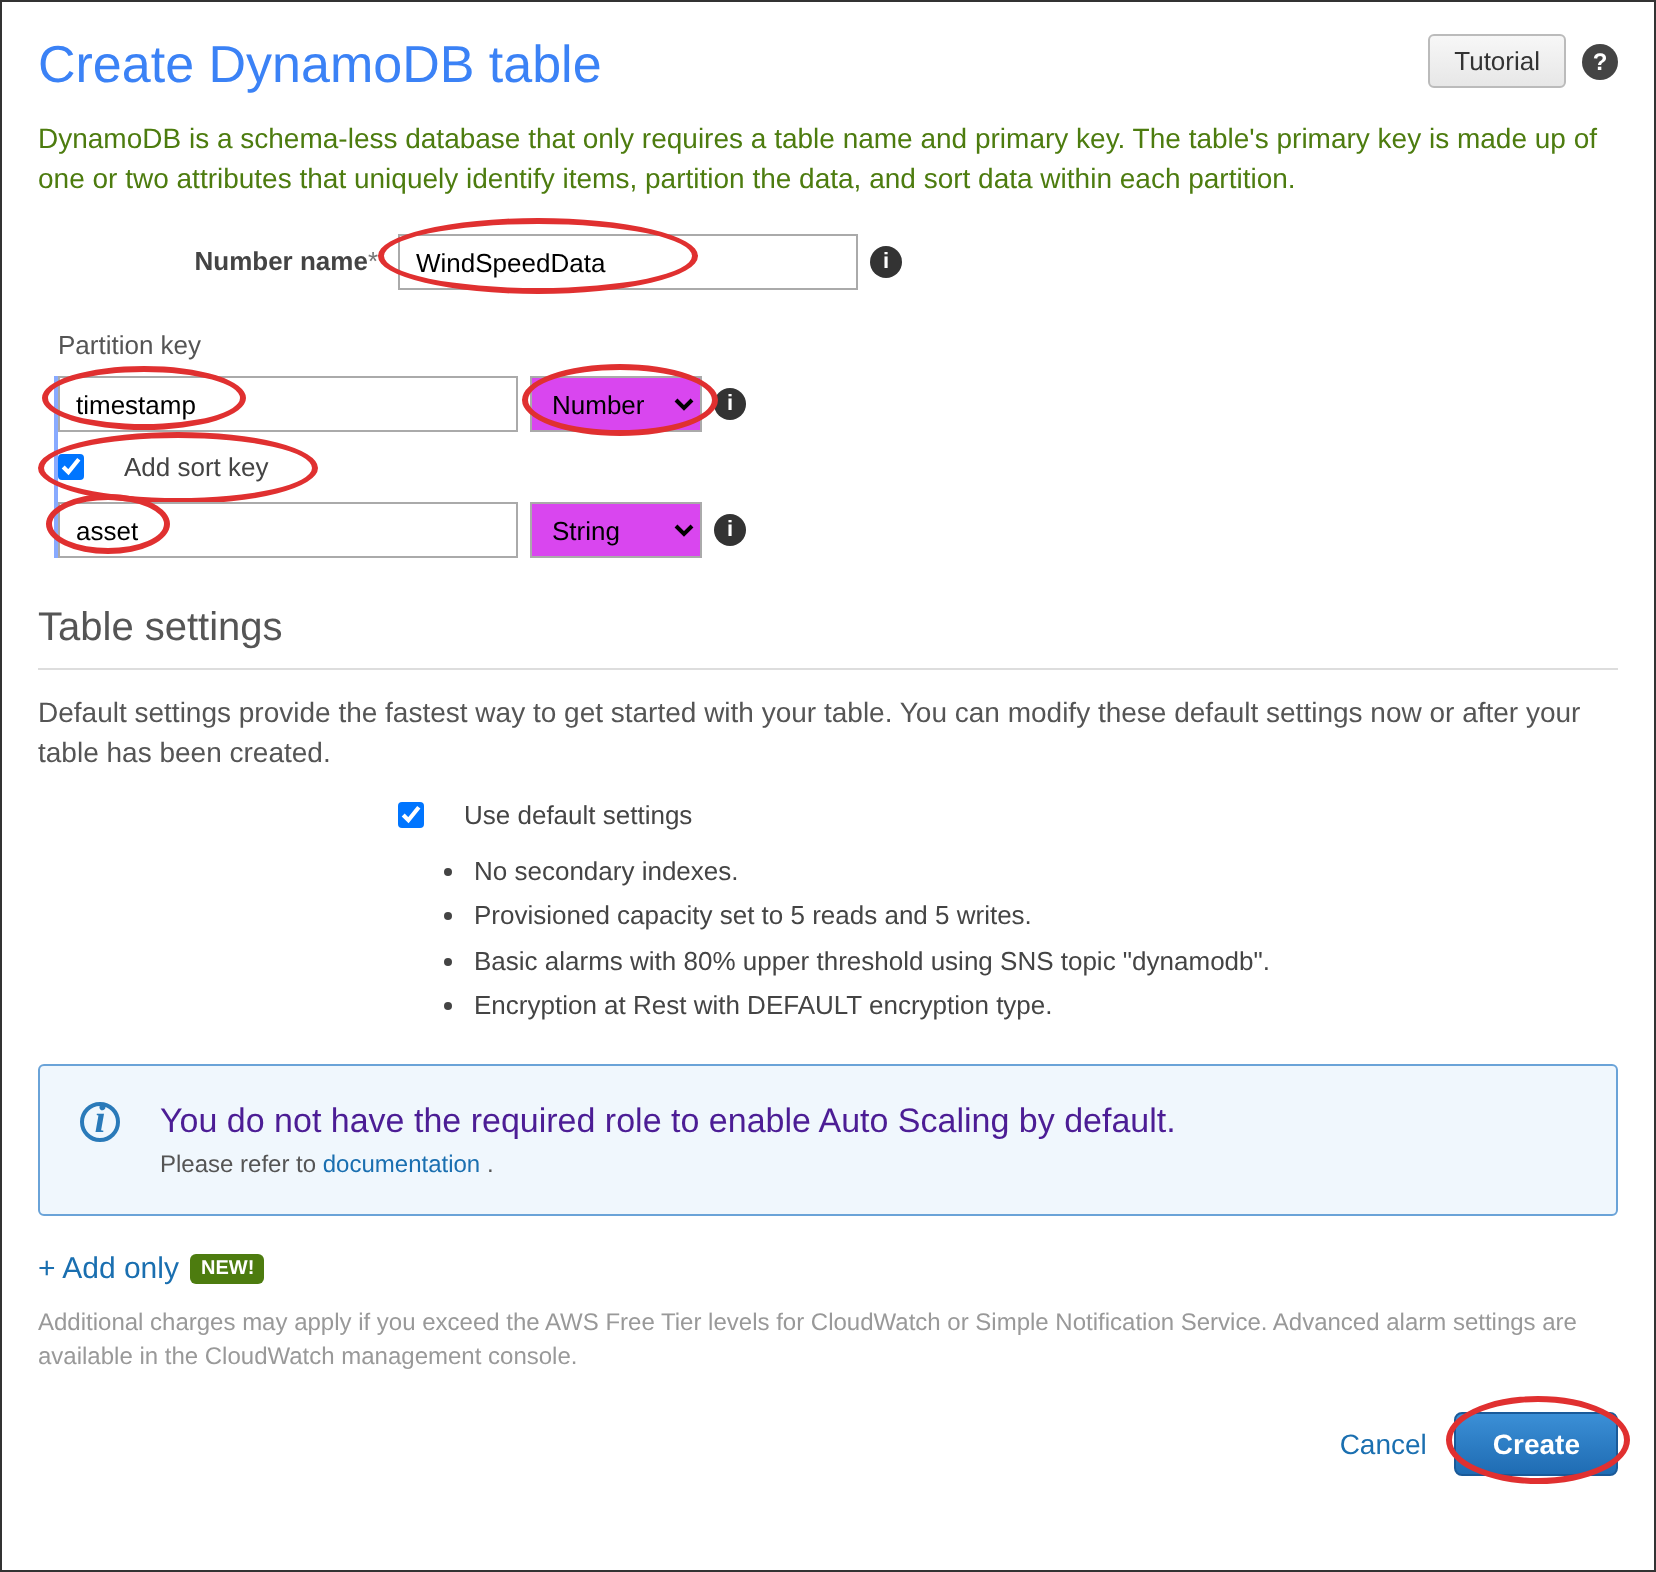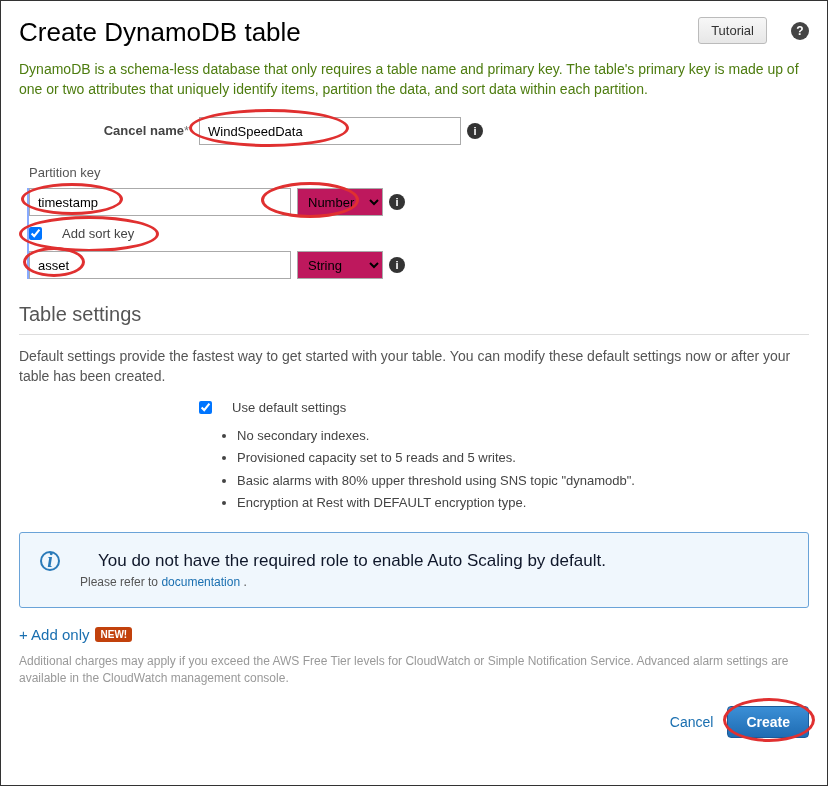--- a/index.html
+++ b/index.html
@@ -8,44 +8,44 @@
     font-size: 14px;
     color: #444;
     background: #fff;
     width: 828px;
     height: 786px;
     border: 1px solid #333;
     padding: 16px 18px;
     position: relative;
   }
   .header-row { display: flex; align-items: flex-start; justify-content: space-between; margin-bottom: 12px; }
-  h1 { font-size: 26px; font-weight: 400; color: #000000; }
-  .tutorial-wrap { display: flex; align-items: center; gap: 24px; }
+  h1 { font-size: 26px; font-weight: 400; color: #3b82f6; }
+  .tutorial-wrap { display: flex; align-items: center; gap: 8px; }
   .tutorial-btn {
     background: linear-gradient(#f7f7f7,#e7e7e7);
     border: 1px solid #bbb; border-radius: 3px;
     padding: 5px 12px; font-size: 13px; color: #333; cursor: pointer;
   }
   .help-icon {
     width: 18px; height: 18px; border-radius: 50%; background: #444; color: #fff;
     display: inline-flex; align-items: center; justify-content: center;
     font-weight: bold; font-size: 12px;
   }
   .intro { color: #4d7c0f; line-height: 1.4; margin-bottom: 18px; }
   .form-area { padding-left: 10px; }
   .form-row { display: flex; align-items: flex-start; margin-bottom: 10px; }
   .form-label { width: 170px; text-align: right; padding-right: 10px; font-weight: bold; color: #444; padding-top: 6px; font-size: 13px;}
   .form-label .req { color: #777; font-weight: normal; }
   .form-fields { flex: 1; }
   .input-line { display: flex; align-items: center; gap: 6px; margin-bottom: 10px; position: relative;}
   input[type=text] {
-    border: 1px solid #aaa; padding: 5px 8px; font-size: 13px; width: 262px; height: 28px;
+    border: 1px solid #aaa; padding: 5px 8px; font-size: 13px; width: 230px; height: 28px;
   }
   select {
-    border: 1px solid #aaa; padding: 4px 6px; font-size: 13px; height: 28px; width: 86px; background: #be185d;
+    border: 1px solid #aaa; padding: 4px 6px; font-size: 13px; height: 28px; width: 86px; background: #d946ef;
   }
   .info-icon {
     width: 16px; height: 16px; border-radius: 50%; background: #333; color: #fff;
     display: inline-flex; align-items: center; justify-content: center;
     font-weight: bold; font-size: 11px; font-style: normal;
   }
   .sub-label { color: #555; font-size: 13px; margin-bottom: 8px; }
   .checkbox-line { display: flex; align-items: center; gap: 20px; font-size: 13px; color: #444; margin-bottom: 10px;}
   .brace-bar { border-left: 2px solid #88aaff; margin-left: -2px; padding-left: 0; }
   h2 { font-size: 20px; font-weight: 400; color: #555; margin: 14px 0 8px; }
@@ -57,25 +57,25 @@
   .alert-box {
     border: 1px solid #6aa3d8; background: #f0f7fd; border-radius: 3px;
     padding: 18px 20px; display: flex; gap: 20px; margin-bottom: 18px;
   }
   .alert-icon {
     color: #2a7ab9; font-size: 20px; font-weight: bold;
     width: 20px; height: 20px; border: 2.5px solid #2a7ab9; border-radius: 50%;
     display: flex; align-items: center; justify-content: center;
     flex-shrink: 0; font-style: italic; font-family: Georgia, serif;
   }
-  .alert-title { color: #0f172a; font-size: 17px; margin-bottom: 4px; margin-left: 18px; }
+  .alert-title { color: #4c1d95; font-size: 17px; margin-bottom: 4px; }
   .alert-sub { color: #555; font-size: 12px; }
   .alert-sub a { color: #1a6fb0; text-decoration: none; }
   .add-tags { color: #1a6fb0; font-size: 15px; cursor: pointer; display: inline-flex; align-items: center; gap: 6px; margin-bottom: 10px;}
-  .new-badge { background: #c2410c; color: #fff; font-size: 10px; font-weight: bold; padding: 2px 5px; border-radius: 3px; }
+  .new-badge { background: #4d7c0f; color: #fff; font-size: 10px; font-weight: bold; padding: 2px 5px; border-radius: 3px; }
   .footnote { color: #999; font-size: 12px; line-height: 1.4; margin-bottom: 20px;}
   .footer { display: flex; justify-content: flex-end; align-items: center; gap: 14px; position: relative;}
   .cancel-link { color: #1a6fb0; font-size: 14px; cursor: pointer; }
   .create-btn {
     background: linear-gradient(#3b8fd6,#1f6cb3); color: #fff; font-weight: bold;
     border: 1px solid #1a5a99; border-radius: 4px; padding: 7px 18px; font-size: 14px; cursor: pointer;
   }
   .red-ellipse {
     position: absolute; border: 3px solid #e03030; border-radius: 50%;
     pointer-events: none;
@@ -92,21 +92,21 @@
     <button class="tutorial-btn">Tutorial</button>
     <span class="help-icon">?</span>
   </div>
 </div>
 
 <p class="intro">DynamoDB is a schema-less database that only requires a table name and primary key. The table's primary key is made up of one or two attributes that uniquely identify items, partition the data, and sort data within each partition.</p>
 
 <div class="form-area">
   <div class="form-row">
     <div class="form-label">
-      <span>Cancel name</span><span class="req">*</span>
+      <span>Number name</span><span class="req">*</span>
     </div>
     <div class="form-fields">
       <div class="input-line">
         <input type="text" value="WindSpeedData" style="">
         <span class="info-icon">i</span>
         <span class="red-ellipse" style="left:-10px; top:-8px; width:160px; height:38px;"></span>
       </div>
     </div>
   </div>
 

